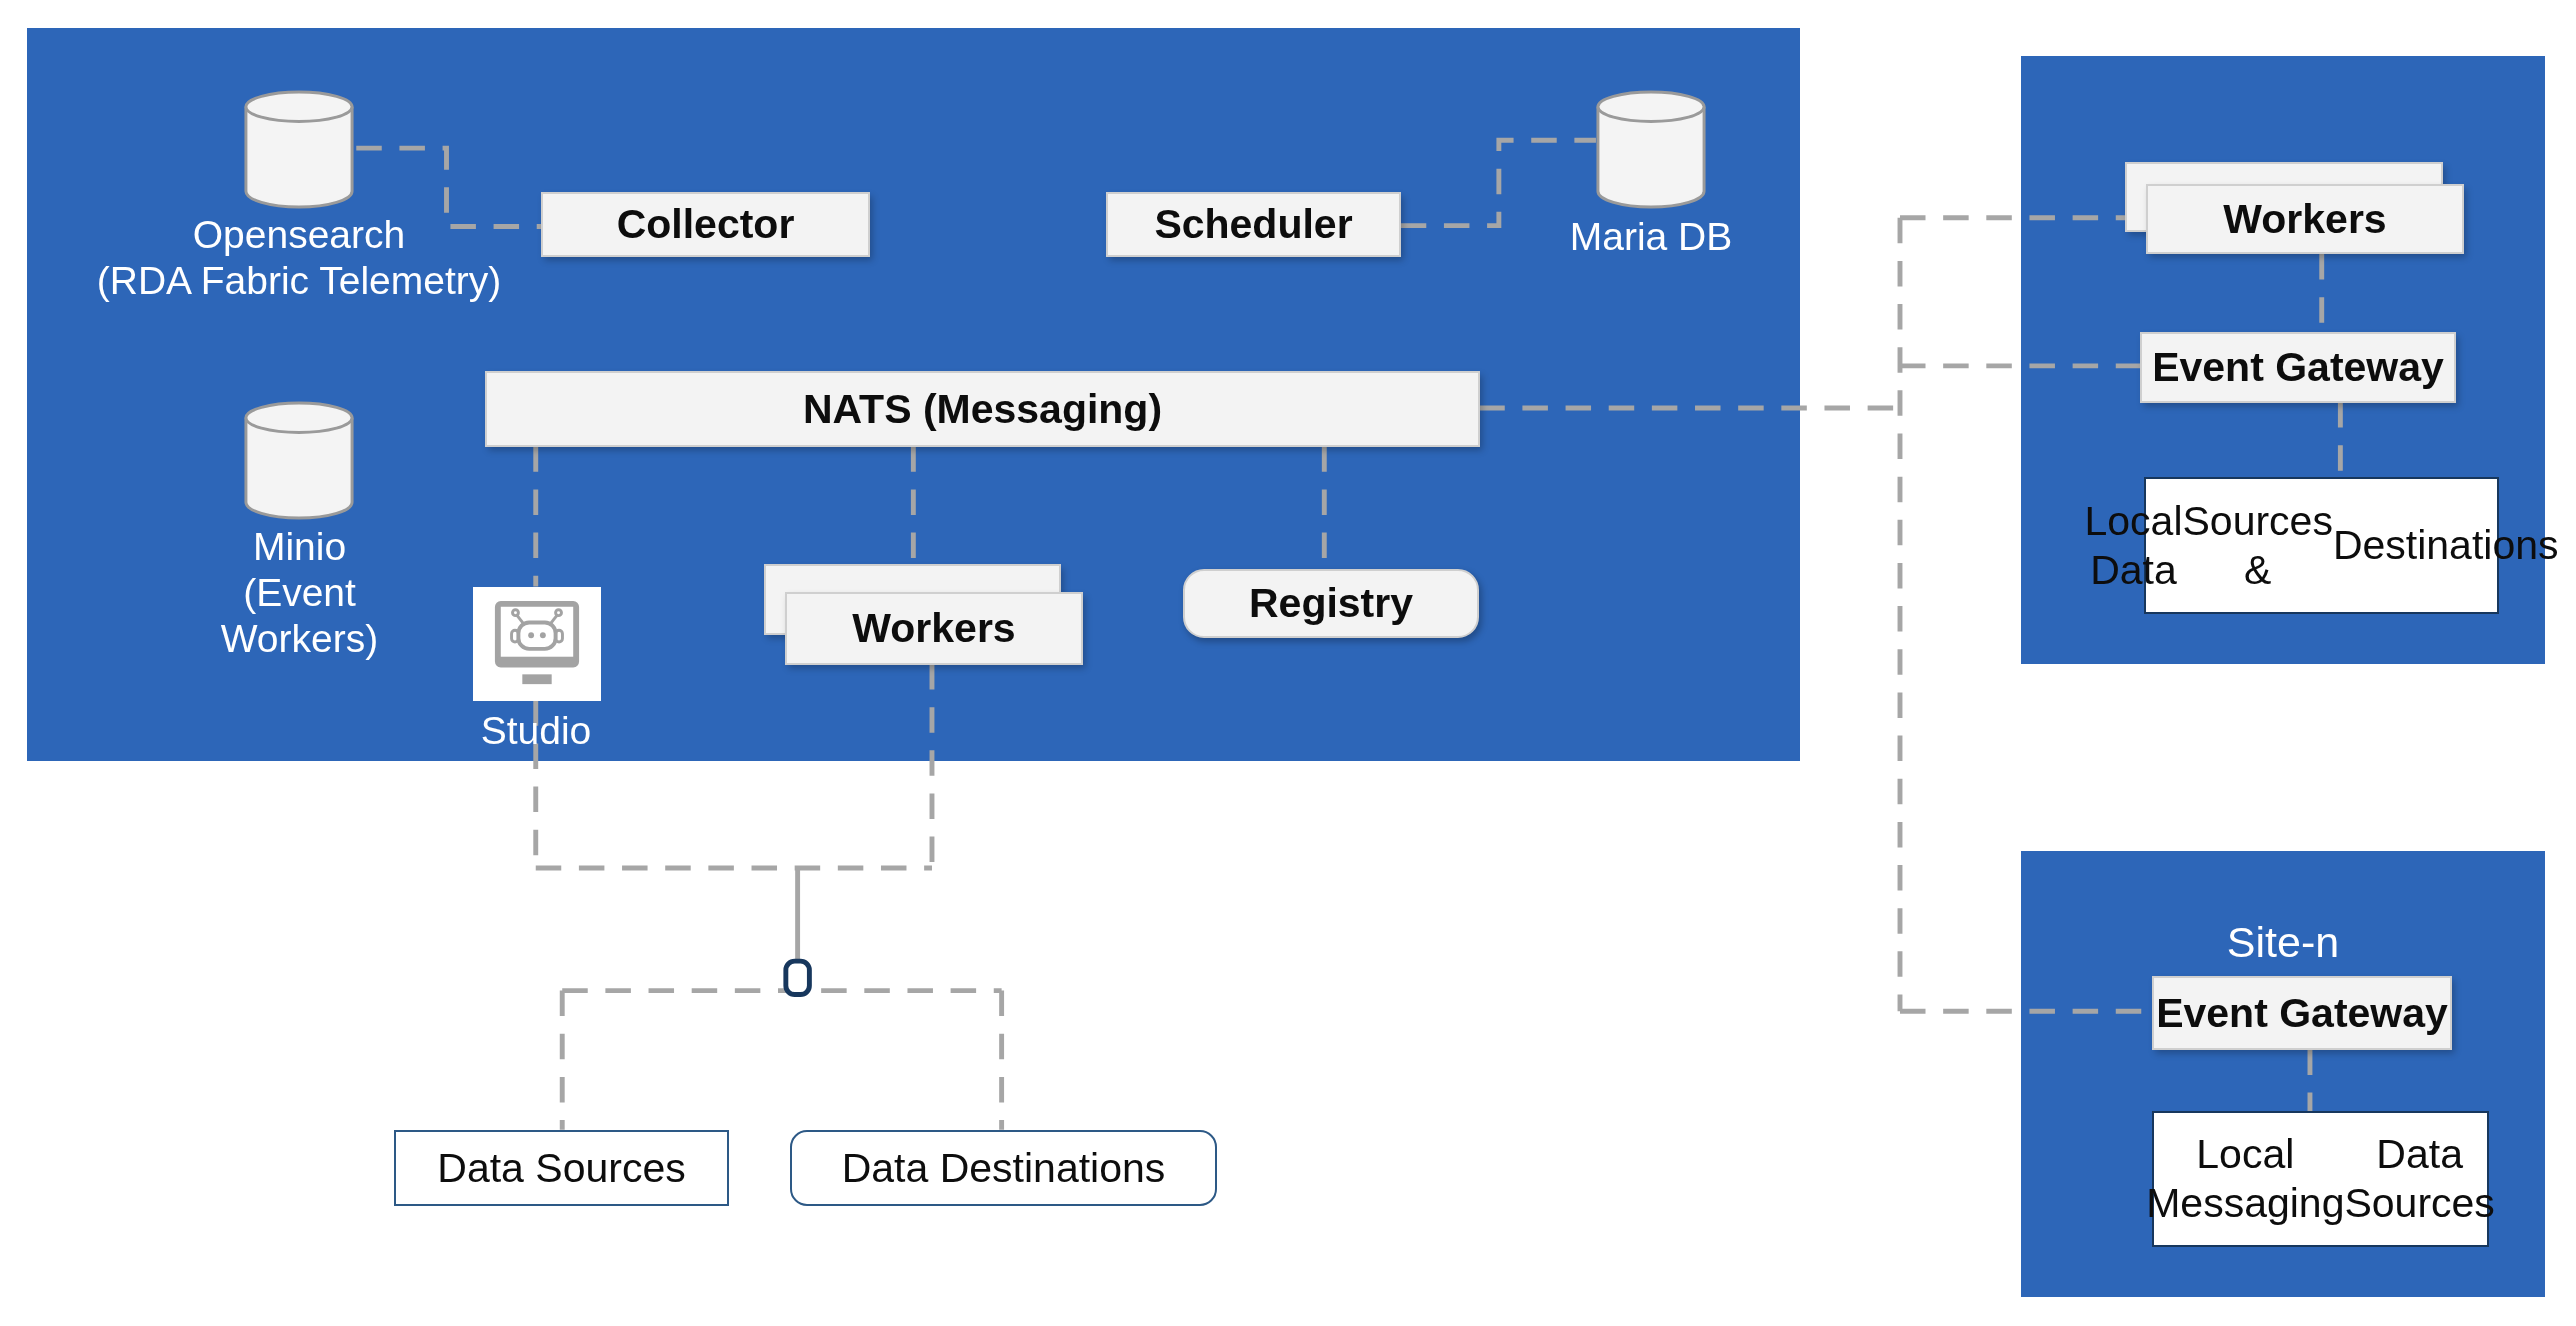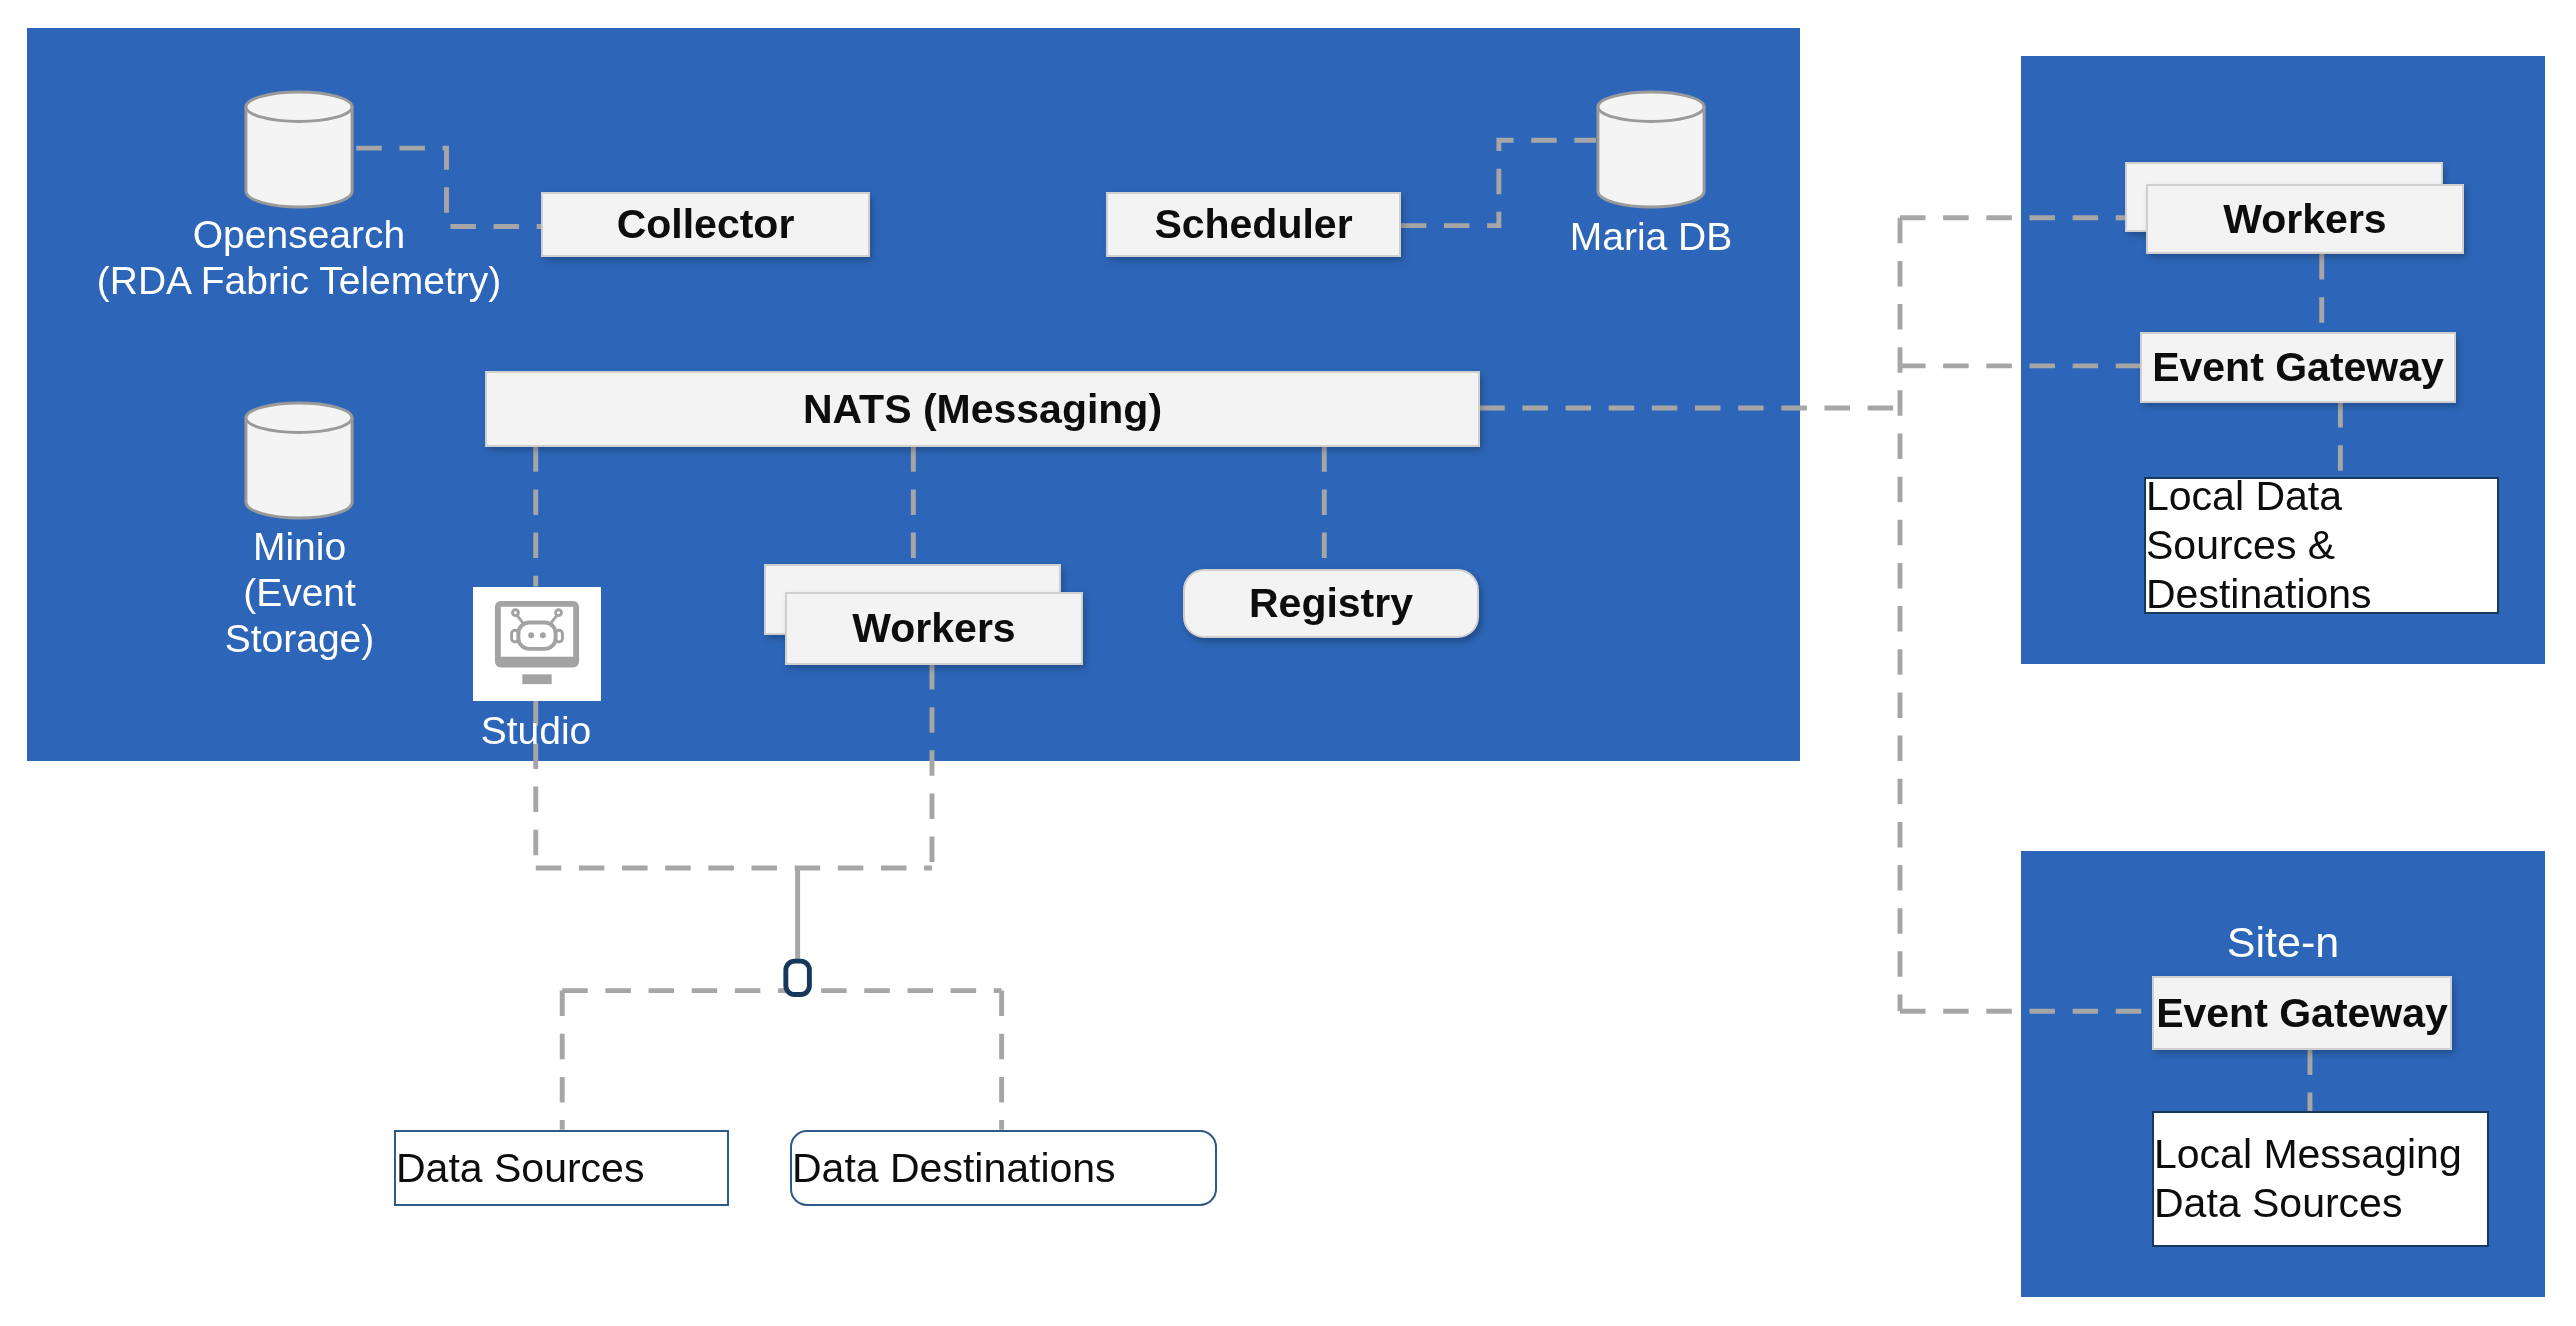--- a/index.html
+++ b/index.html
@@ -23,21 +23,21 @@
     background:var(--box-fill);
     border:2px solid var(--box-border);
     box-shadow:2.9px 3.9px 6.9px rgba(0,0,0,0.25);
     display:flex;align-items:center;justify-content:center;
     font-weight:bold;font-size:41px;color:var(--text-dark);
     box-sizing:border-box;
   }
   .wbox{
     background:#ffffff;
     border:2.9px solid var(--data-border);
-    display:flex;flex-direction:column;align-items:flex-start;justify-content:center;
+    display:flex;flex-direction:row;align-items:center;justify-content:center;
     font-size:41px;color:var(--text-dark);text-align:center;line-height:49px;
     box-sizing:border-box;
   }
   .wbox.navy{border-color:var(--navy-border);}
   .wlabel{color:var(--text-light);font-size:39px;line-height:46px;text-align:center;}
   .ptitle{color:var(--text-light);font-size:43px;text-align:center;}
   .studio-tile{background:#ffffff;display:flex;align-items:center;justify-content:center;}
   svg.overlay{left:0;top:0;pointer-events:none;}
   .dashline{stroke:var(--dash-gray);stroke-width:5;fill:none;stroke-dasharray:26 18;}
   .solidline{stroke:var(--dash-gray);stroke-width:5;fill:none;}
@@ -118,21 +118,21 @@
     <span>NATS (Messaging)</span>
   </div>
 
   <svg class="abs" style="left:242px;top:400px;" width="114" height="122" viewBox="0 0 116 124">
     <path class="cyl-body" d="M4 18 V104 A54 16 0 0 0 112 104 V18"></path>
     <ellipse class="cyl-body" cx="58" cy="18" rx="54" ry="15"></ellipse>
   </svg>
   <div class="abs wlabel" style="left:113px;top:524px;width:373px;">
     <div>Minio</div>
     <div>(Event</div>
-    <div>Storage)</div>
+    <div>Workers)</div>
   </div>
 
   <div class="abs studio-tile" style="left:473px;top:587px;width:128px;height:114px;">
     <svg width="98" height="92" viewBox="0 0 100 94">
       <rect class="robot-stroke" x="10" y="6" width="80" height="62" rx="3" style="stroke-width:6"></rect>
       <rect class="robot-fill" x="10" y="60" width="80" height="10"></rect>
       <rect class="robot-fill" x="35" y="78" width="30" height="10"></rect>
       <rect class="robot-stroke" x="31" y="25" width="38" height="27" rx="11"></rect>
       <rect class="robot-stroke" x="24" y="33" width="7" height="12" rx="3.5" style="stroke-width:3"></rect>
       <rect class="robot-stroke" x="69" y="33" width="7" height="12" rx="3.5" style="stroke-width:3"></rect>

